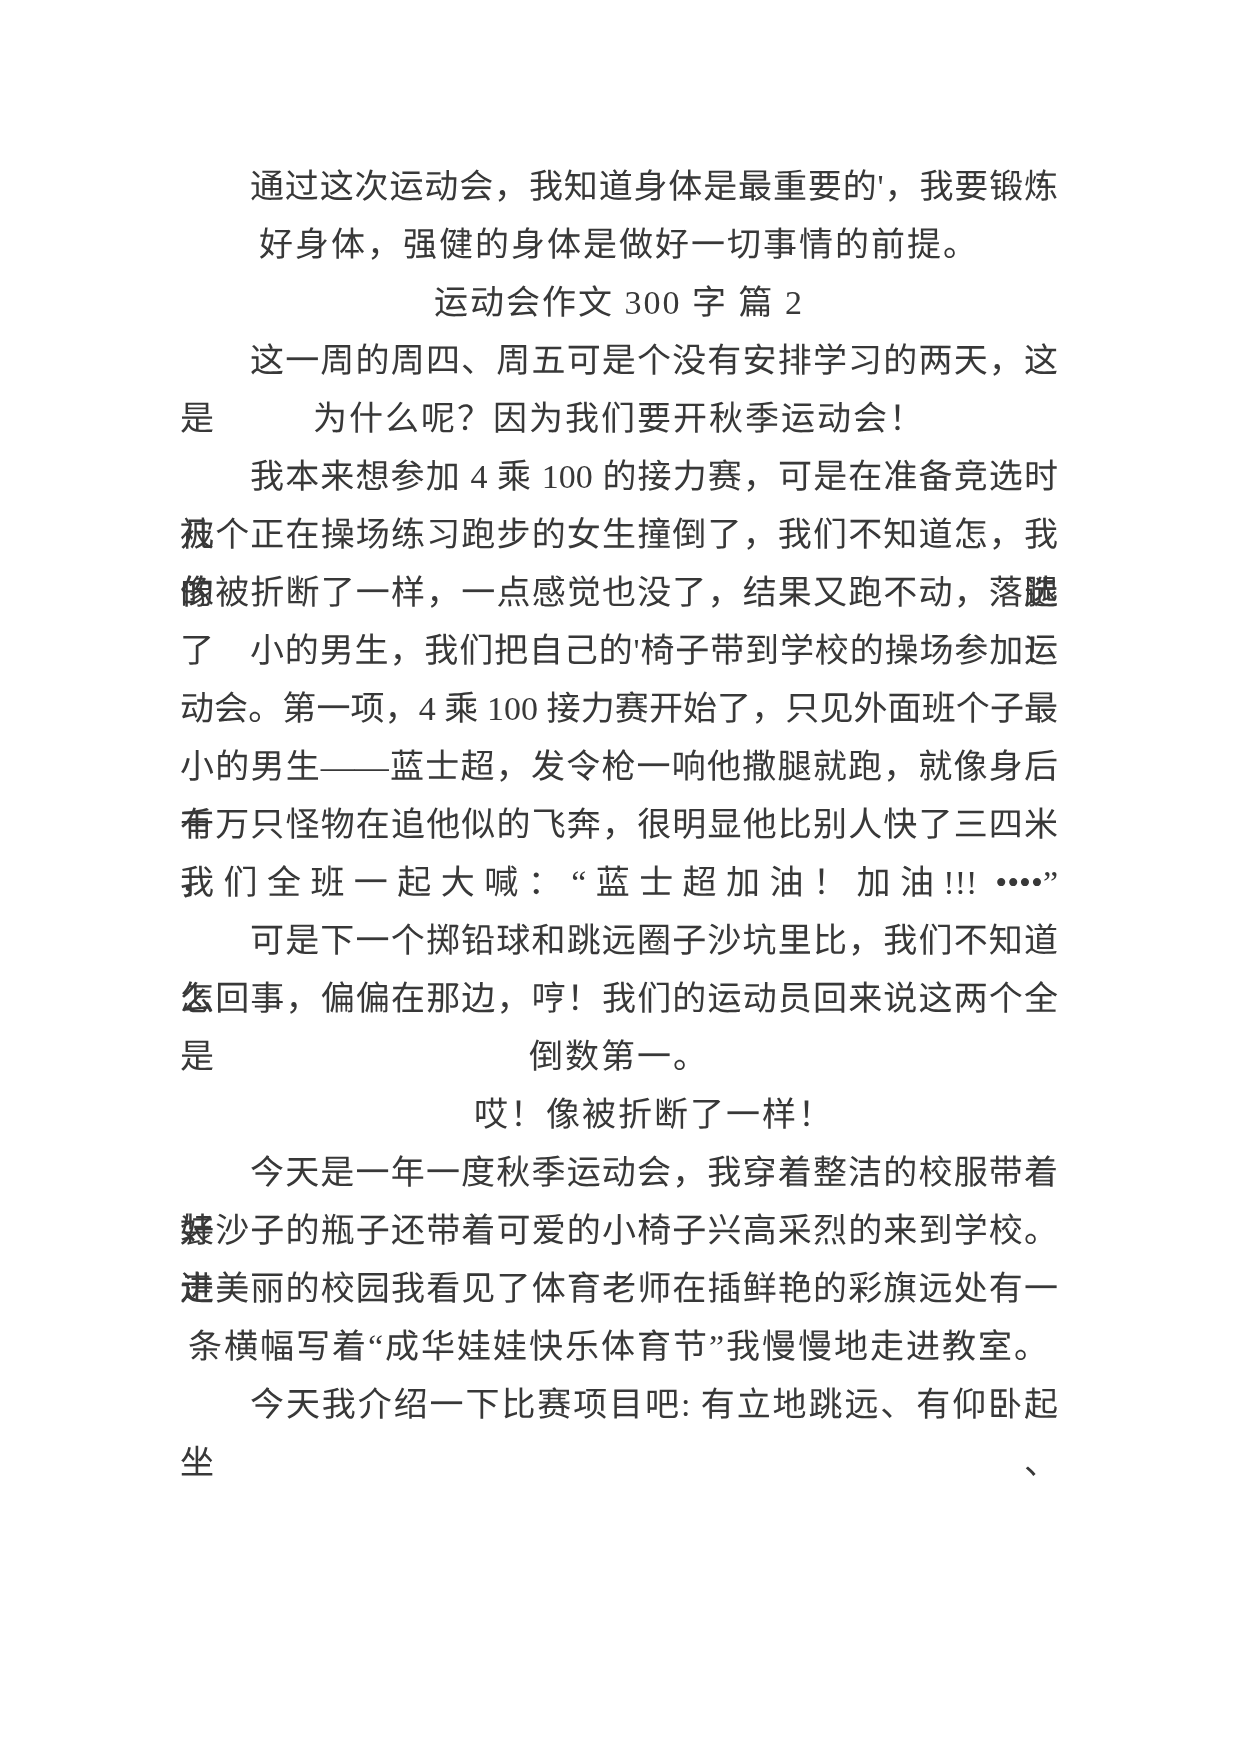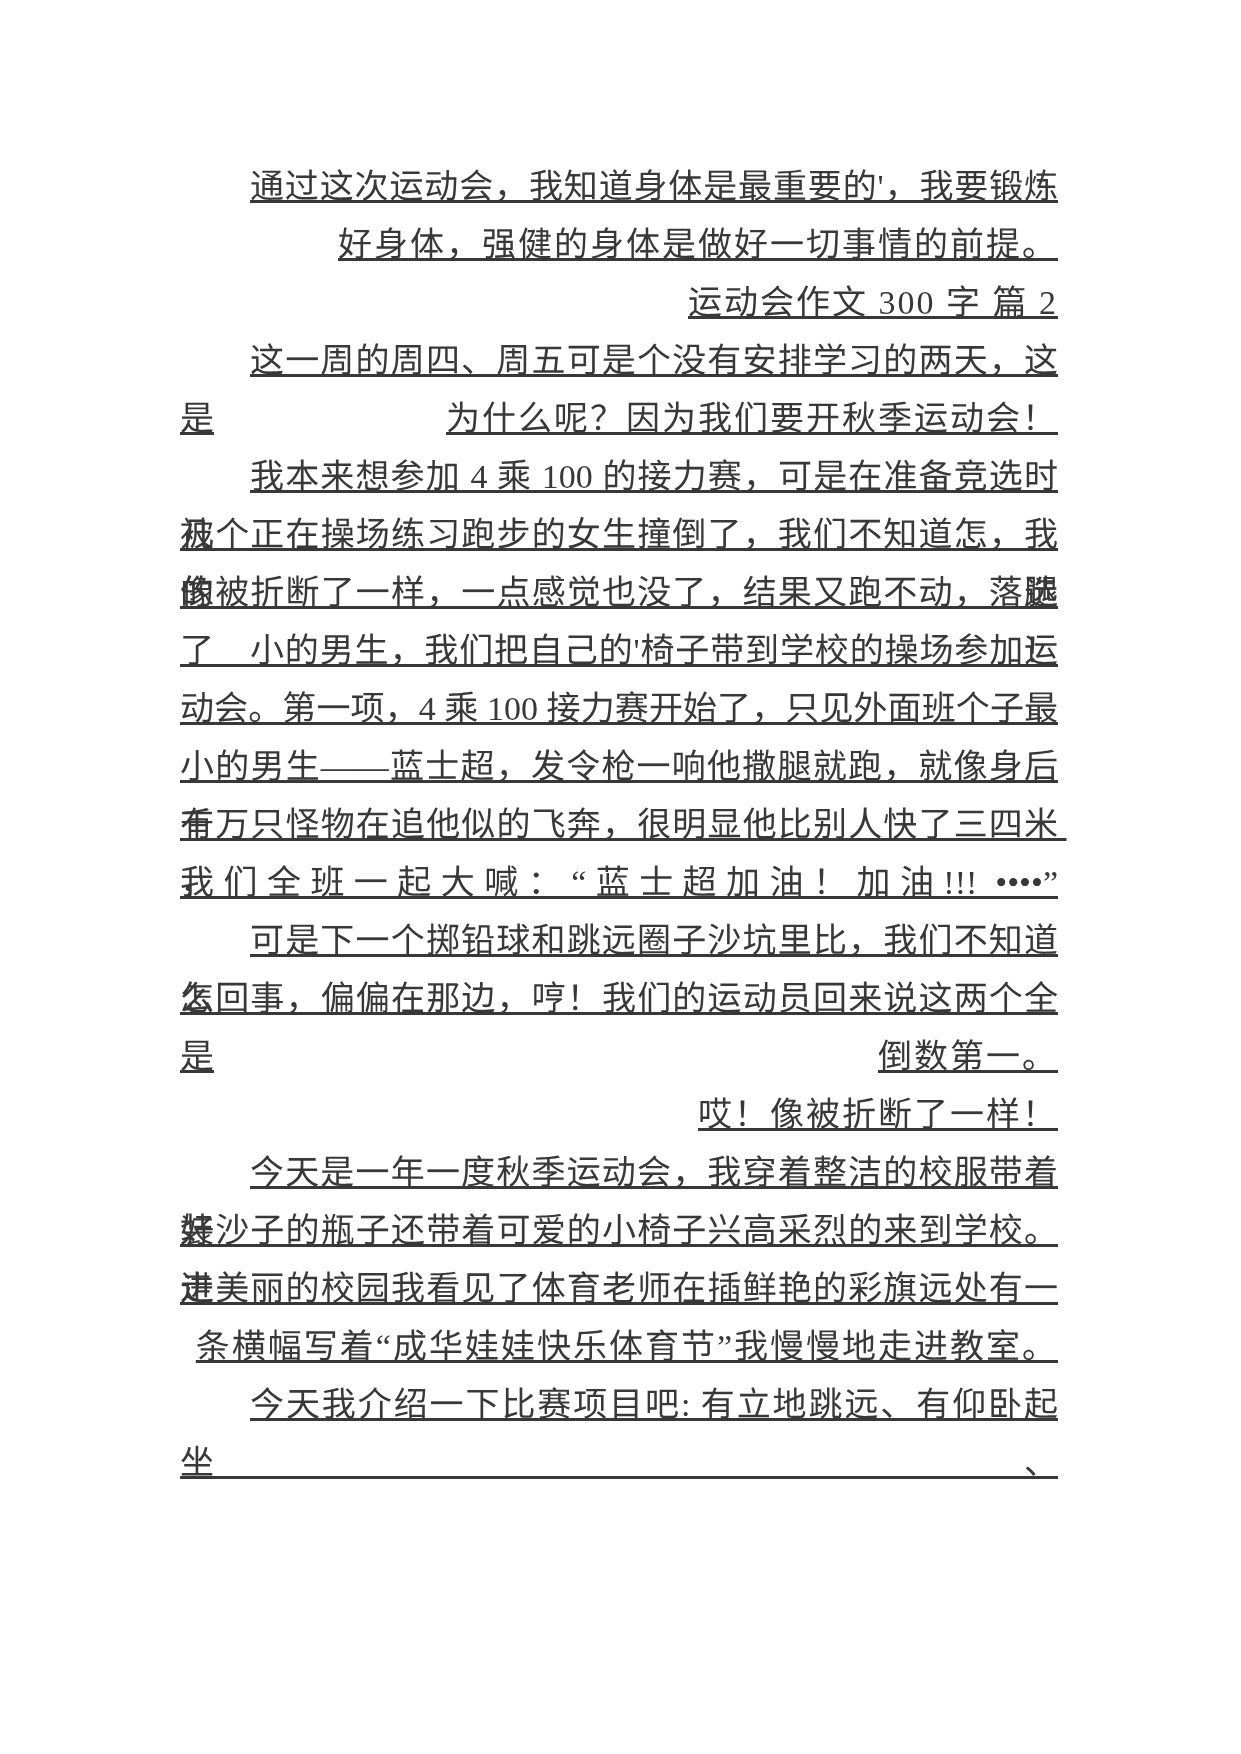--- a/index.html
+++ b/index.html
@@ -21,36 +21,35 @@
     top: 158px;
     width: 878px;
   }
   .line {
     height: 58px;
     line-height: 58px;
     font-size: 34px;
     color: #383838;
     white-space: pre-wrap;
     font-weight: 400;
-    text-decoration: underline;
   }
   .line.justify {
     text-align: justify;
     text-align-last: justify;
     text-justify: inter-character;
   }
   .line.plain {
-    text-align: right;
+    text-align: center;
     letter-spacing: 2px;
   }
   .line.indent {
     text-indent: 70px;
   }
   .line.heading {
-    text-align: right;
+    text-align: center;
     letter-spacing: 2px;
   }
 </style>
 </head>
 <body>
 
 <div class="page">
   <div class="content">
       <div class="line indent justify">通过这次运动会，我知道身体是最重要的'，我要锻炼</div>
       <div class="line plain">好身体，强健的身体是做好一切事情的前提。</div>

